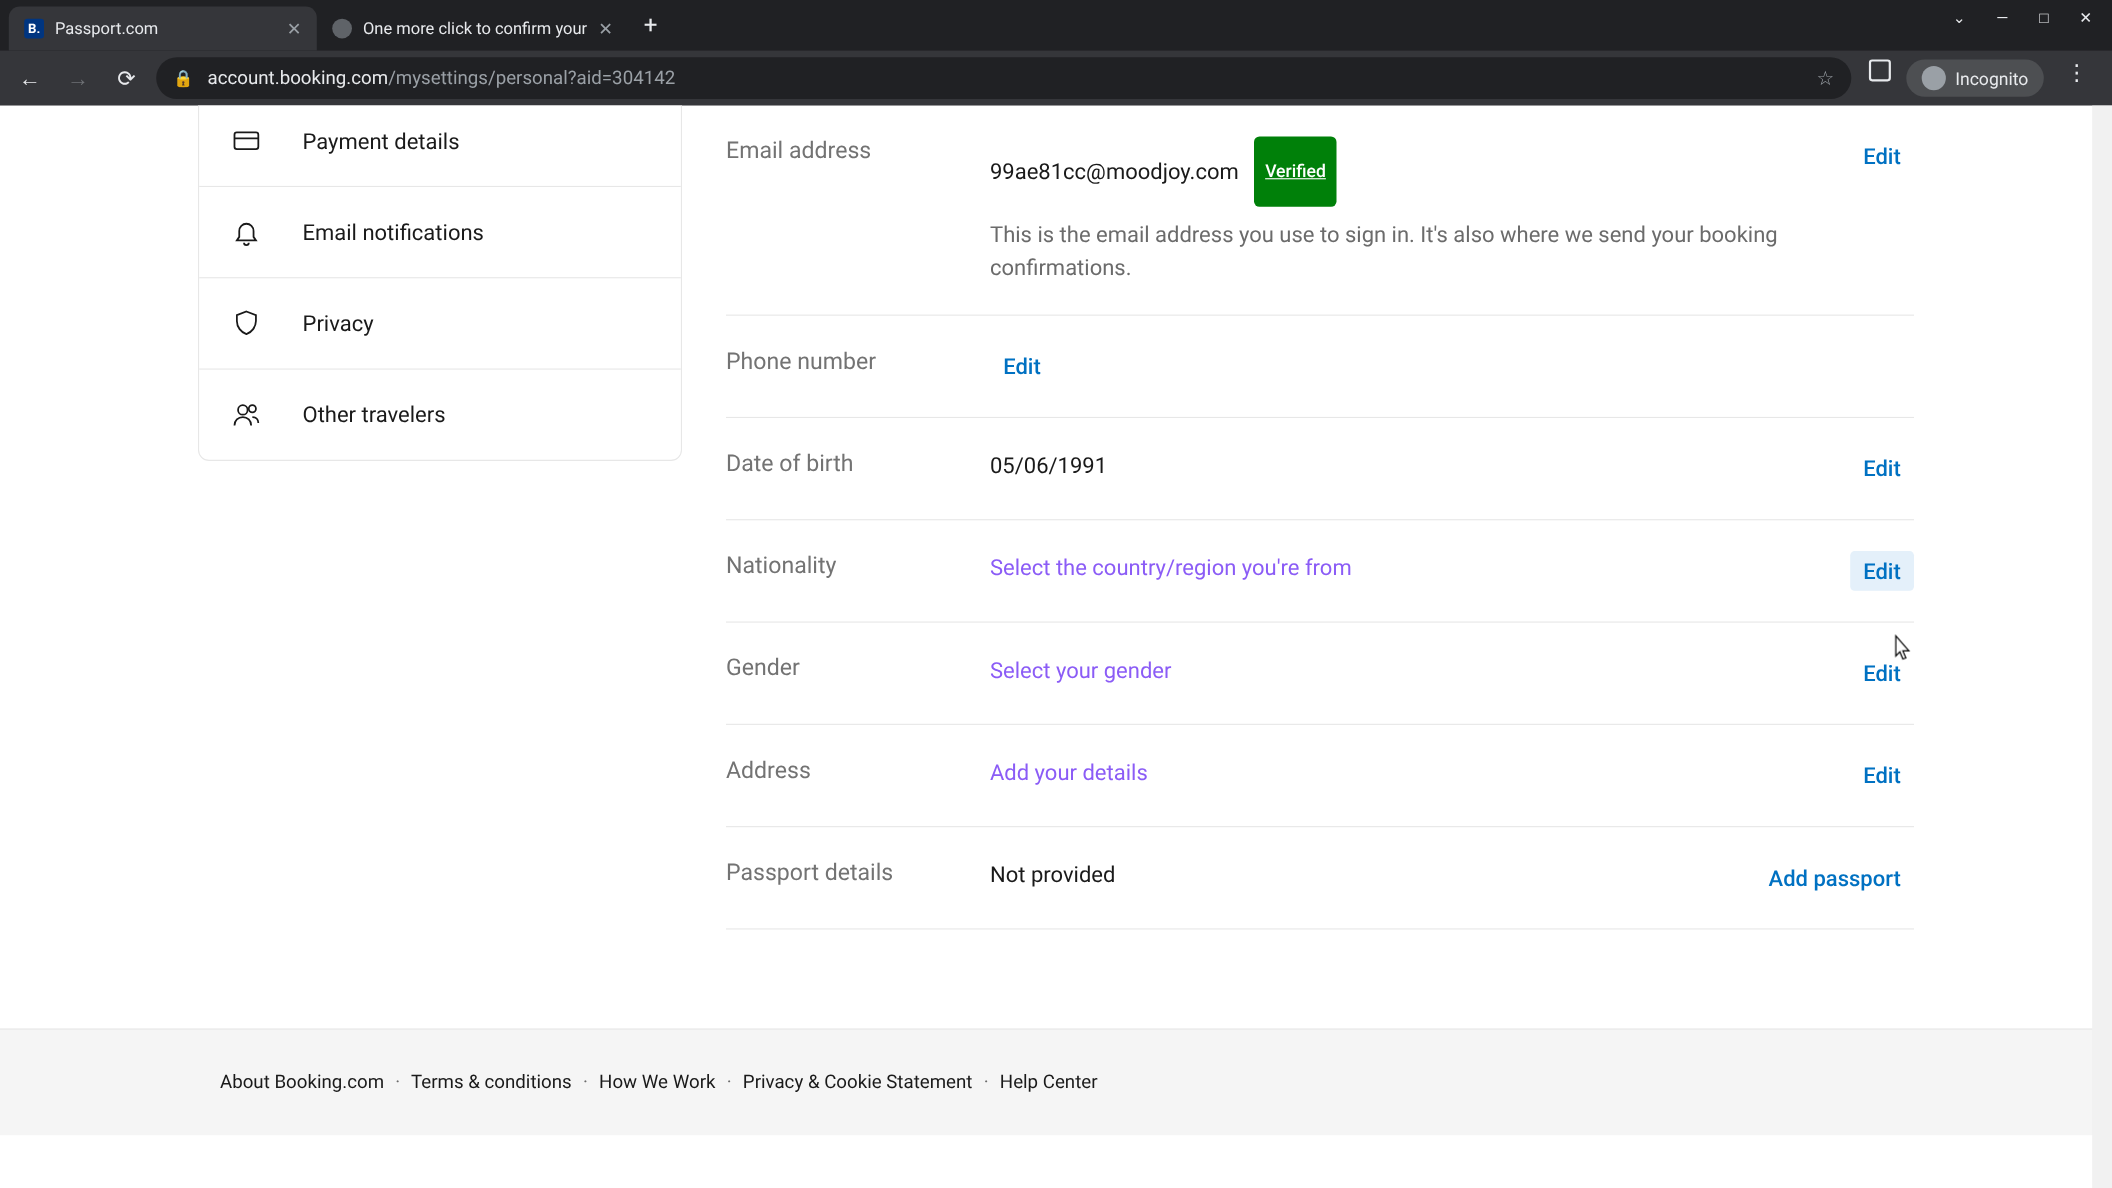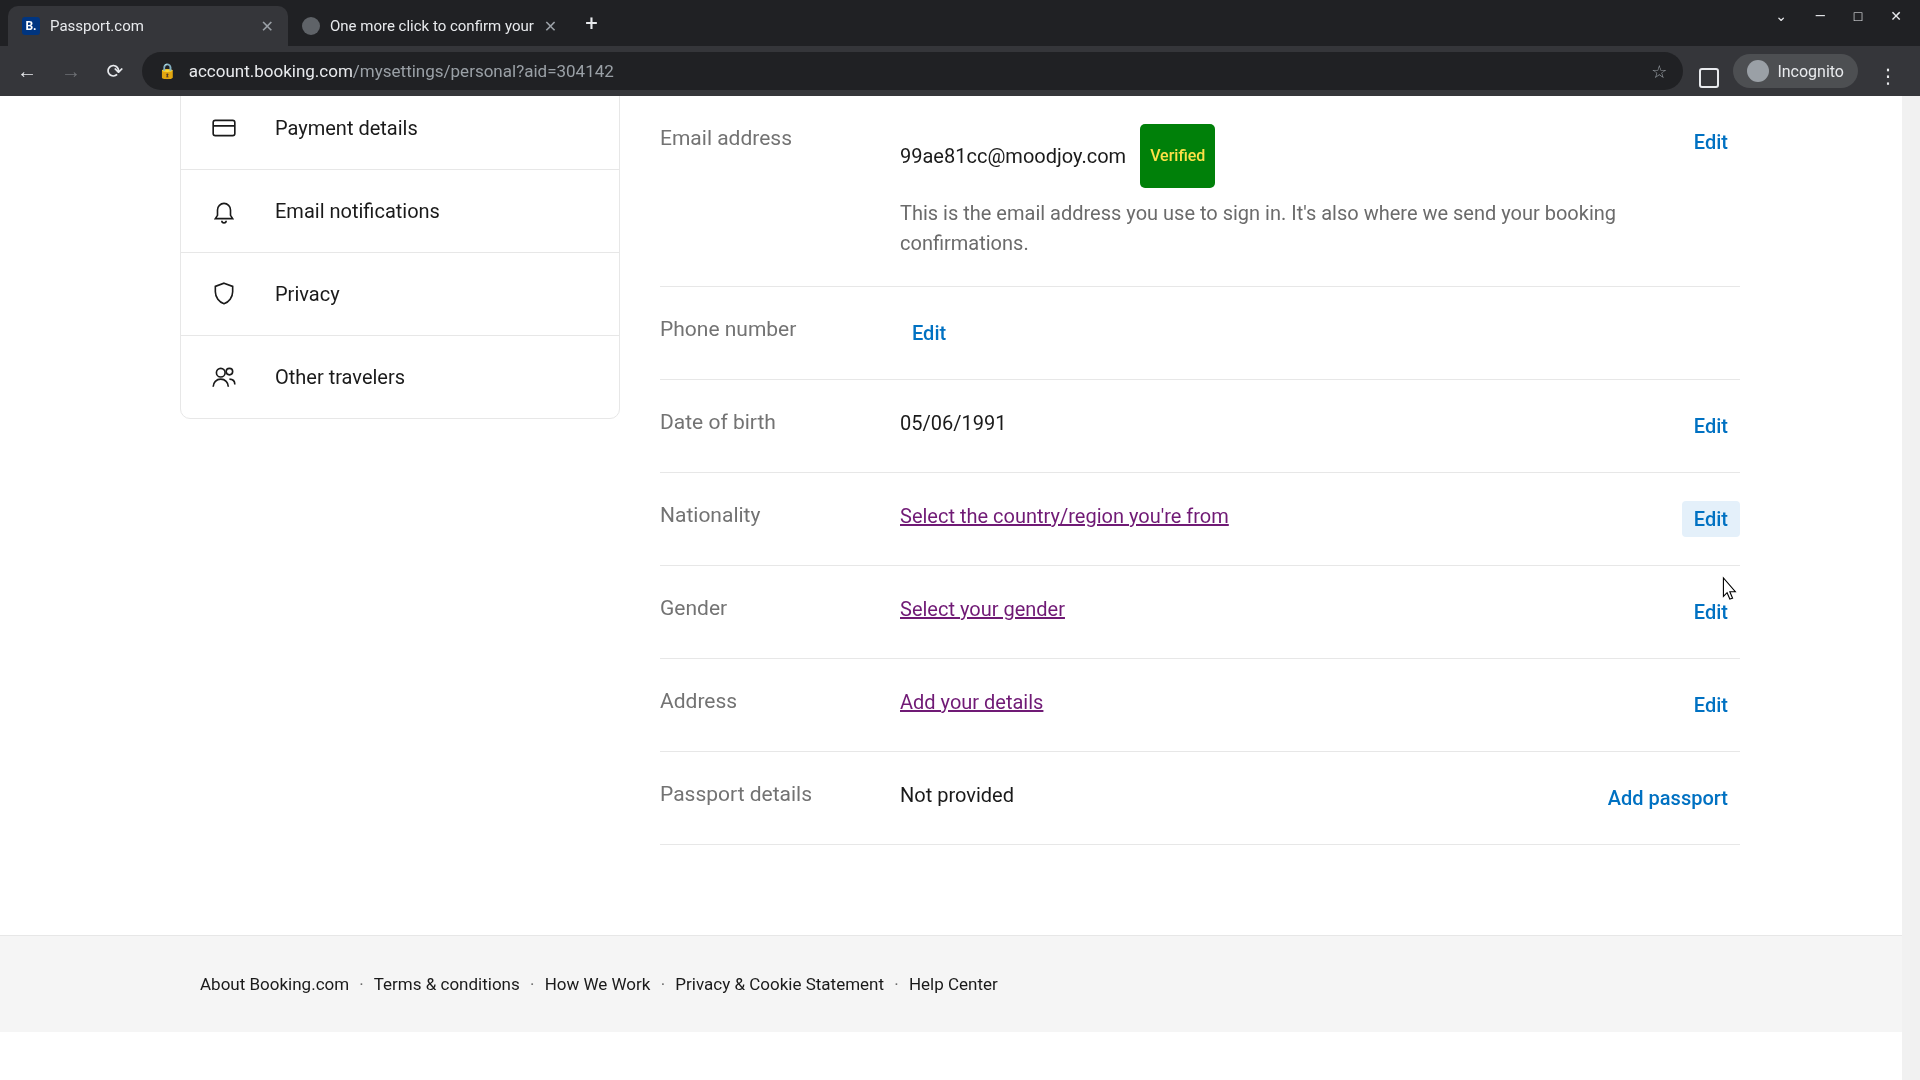--- a/index.html
+++ b/index.html
@@ -21,21 +21,21 @@
   .chev { font-size: 16px; }
 
   .toolbar { background: #35363a; display: flex; align-items: center; height: 50px; padding: 0 10px; gap: 10px; }
   .nav-btn { width: 34px; height: 34px; display: flex; align-items: center; justify-content: center; color: #e8eaed; font-size: 20px; cursor: pointer; border-radius: 50%; }
   .nav-btn.disabled { color: #6e7175; }
   .addr { flex: 1; background: #202124; border-radius: 22px; height: 38px; display: flex; align-items: center; padding: 0 16px; color: #e8eaed; font-size: 17px; gap: 12px; }
   .addr .lock { color: #9aa0a6; font-size: 15px; }
   .addr .url { flex: 1; }
   .addr .url .dim { color: #9aa0a6; }
   .addr .star { color: #9aa0a6; font-size: 18px; cursor: pointer; }
-  .right-icons { display: flex; align-items: flex-end; gap: 14px; color: #e8eaed; padding: 0 6px; }
+  .right-icons { display: flex; align-items: flex-start; gap: 14px; color: #e8eaed; padding: 0 6px; }
   .ext-icon { width: 20px; height: 20px; border: 2px solid #e8eaed; border-radius: 3px; cursor: pointer; }
   .incognito-badge { display: flex; align-items: center; gap: 8px; background: #4d4f52; padding: 6px 14px; border-radius: 20px; font-size: 16px; cursor: pointer; }
   .incognito-icon { width: 22px; height: 22px; background: #9aa0a6; border-radius: 50%; }
   .menu-dots { font-size: 20px; cursor: pointer; padding: 0 6px; }
 
   
   .page { background: #fff; height: calc(1080px - 96px); overflow-y: auto; position: relative; }
   .scroll-track { position: fixed; right: 0; top: 96px; bottom: 0; width: 18px; background: #f1f1f1; }
 
   .content-wrap { max-width: 1640px; margin: 0 auto; padding: 0 40px; display: flex; gap: 40px; align-items: flex-start; }
@@ -47,23 +47,23 @@
   .sidebar-item .icon { width: 26px; height: 26px; display: flex; align-items: center; justify-content: center; flex-shrink: 0; }
   .sidebar-item svg { width: 26px; height: 26px; stroke: #1a1a1a; stroke-width: 1.5; fill: none; }
 
   
   .main { flex: 1; padding-top: 0; }
   .row { display: flex; padding: 28px 0; border-bottom: 1px solid #e7e7e7; }
   .row:last-of-type { border-bottom: 1px solid #e7e7e7; }
   .row-label { width: 240px; font-size: 21px; color: #737373; padding-top: 2px; flex-shrink: 0; }
   .row-body { flex: 1; font-size: 20px; color: #1a1a1a; line-height: 1.5; padding-right: 20px; }
   .row-body .value-line { display: flex; align-items: center; gap: 14px; margin-bottom: 10px; flex-wrap: wrap; }
-  .row-body .placeholder { color: #701a75; text-decoration: underline; }
+  .row-body .placeholder { color: #8b5cf6; }
   .row-body .desc { color: #6b6b6b; font-size: 20px; max-width: 720px; }
-  .badge { background: #008009; color: #fde047; font-size: 16px; padding: 20px 10px; border-radius: 5px; font-weight: 500; }
+  .badge { background: #008009; color: #ffffff; font-size: 16px; padding: 20px 10px; border-radius: 5px; font-weight: 500; text-decoration: underline; }
   .edit-link { color: #0071c2; font-size: 20px; font-weight: 500; cursor: pointer; padding: 6px 12px; border-radius: 4px; align-self: flex-start; white-space: nowrap; }
   .edit-link.hover { background: #e4f0fa; }
 
   
   .footer { border-top: 1px solid #e7e7e7; background: #f5f5f5; margin-top: 90px; padding: 22px 0; }
   .footer-inner { max-width: 1640px; margin: 16px auto; padding: 0 60px; font-size: 17px; color: #1a1a1a; }
   .footer-inner a { color: #1a1a1a; text-decoration: none; cursor: pointer; }
   .sep { color: #6b6b6b; margin: 0 6px; }
 
   

